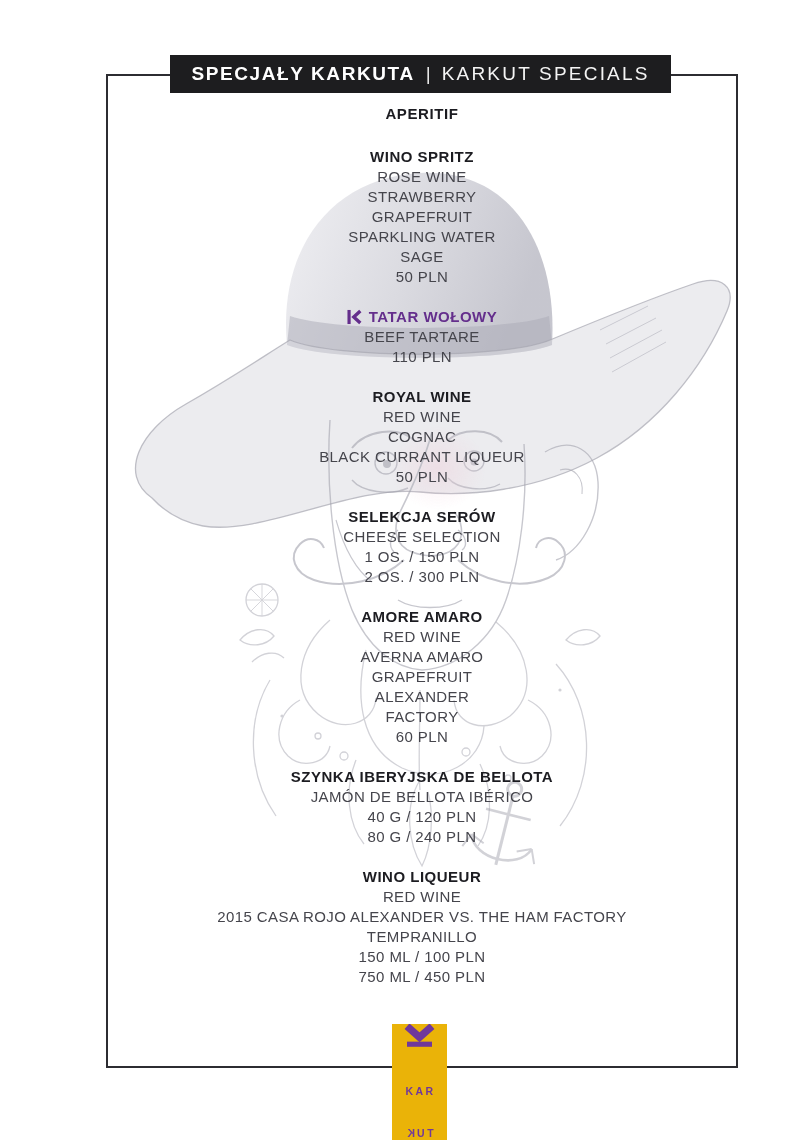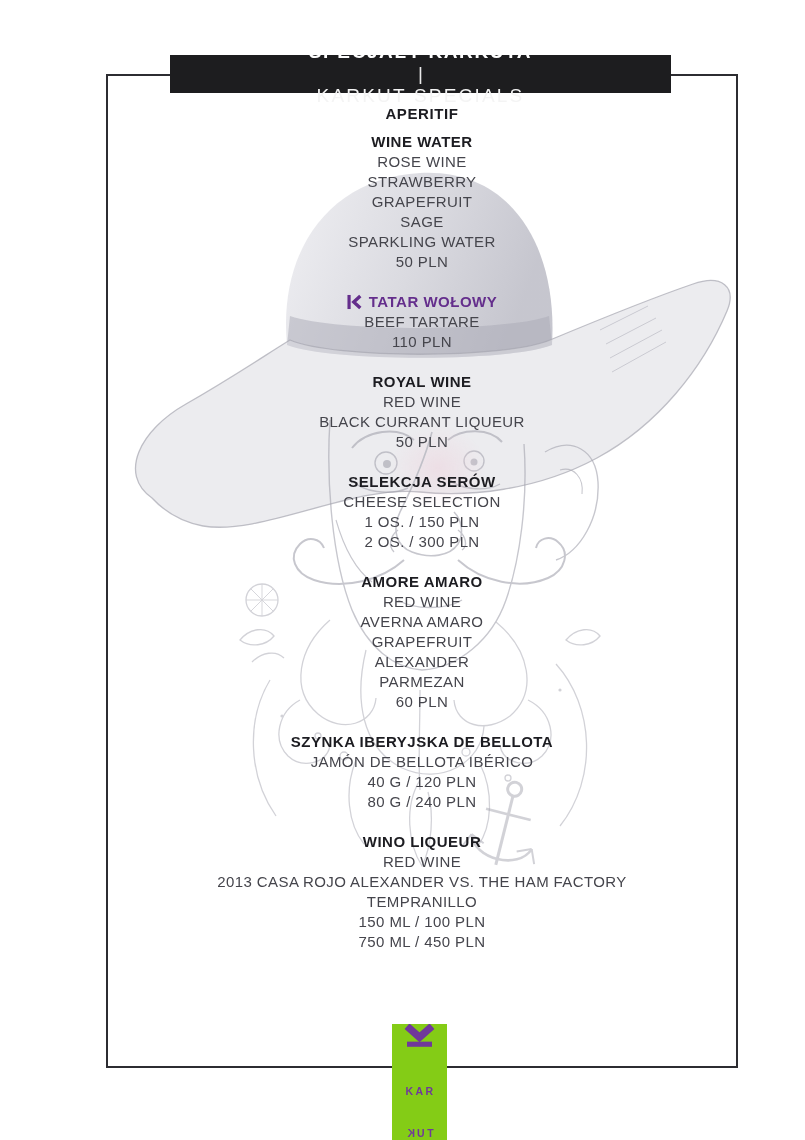--- a/index.html
+++ b/index.html
@@ -8,48 +8,48 @@
     background:#ffffff;font-family:"Liberation Sans",sans-serif;
   }
   .frame{
     position:absolute;left:106px;top:74px;width:628px;height:990px;
     border:2px solid var(--frame-border,#2c2c31);z-index:0;
   }
   .illustration{position:absolute;left:0;top:0;z-index:1;pointer-events:none;}
   .header-bar{
     position:absolute;left:170px;top:55px;width:501px;height:38px;
     background:var(--header-bg,#1d1d1f);color:#ffffff;z-index:3;
-    display:flex;align-items:center;justify-content:center;white-space:nowrap;flex-direction:column;
+    display:flex;align-items:center;justify-content:center;white-space:nowrap;
   }
   .t-pl{font-weight:700;font-size:19px;letter-spacing:1.6px;}
   .t-div{margin:0 11px;font-weight:300;font-size:19px;color:#e9e9e9;}
   .t-en{font-weight:400;font-size:19px;letter-spacing:2.2px;color:#f4f4f4;}
   .content{
     position:absolute;left:106px;top:104px;width:632px;
     text-align:center;z-index:2;
   }
   .category{
     font-weight:700;font-size:15px;line-height:20px;letter-spacing:.6px;
-    color:var(--text-heading,#1c1c21);margin-bottom:8px;
+    color:var(--text-heading,#1c1c21);margin-bottom:23px;
   }
   .section{margin-bottom:20px;}
   .section-heading{
     display:flex;align-items:center;justify-content:center;gap:7px;
     font-weight:700;font-size:15px;line-height:20px;letter-spacing:.5px;
     color:var(--text-heading,#1c1c21);
   }
   .section-heading.accent{color:var(--accent-purple,#642e8c);}
   .k-icon{color:var(--accent-purple,#642e8c);flex:0 0 auto;display:block;}
   .menu-line{
     font-size:15px;line-height:20px;letter-spacing:.4px;
     color:var(--text-body,#45454c);
   }
   .logo{
     position:absolute;left:392px;top:1024px;width:55px;height:116px;
-    background:#84cc16;z-index:4;box-sizing:border-box;
+    background:#eab308;z-index:4;box-sizing:border-box;
     display:flex;flex-direction:column;align-items:center;padding-top:0;gap:29px;
   }
   .logo-mark{color:var(--logo-purple,#70389b);margin-bottom:7px;display:block;}
   .logo-text{
     color:var(--logo-purple,#70389b);font-weight:700;font-size:10.5px;
     letter-spacing:2.5px;line-height:13px;text-indent:2px;white-space:nowrap;
   }
   .flip{display:inline-block;transform:scaleX(-1);}
 </style>
 </head>
@@ -147,28 +147,28 @@
     <span class="t-div">|</span>
     <span class="t-en">KARKUT SPECIALS</span>
   </div>
 
   <div class="content">
     <div class="category">APERITIF</div>
     <div>
   <div class="section">
     <div class="section-heading">
 
-      <span class="section-title">WINE WATER</span>
+      <span class="section-title">WINO SPRITZ</span>
     </div>
     <div>
             <div class="menu-line">ROSE WINE</div>
             <div class="menu-line">STRAWBERRY</div>
             <div class="menu-line">GRAPEFRUIT</div>
+            <div class="menu-line">SPARKLING WATER</div>
             <div class="menu-line">SAGE</div>
-            <div class="menu-line">SPARKLING WATER</div>
             <div class="menu-line">50 PLN</div>
           </div>
   </div>
 
   <div class="section">
     <div class="section-heading accent">
       <svg class="k-icon" viewBox="0 0 16 17" width="15" height="16">
         <rect x="0.5" y="1" width="3.4" height="15" fill="currentColor"></rect>
         <path d="M14.2,2 L7.2,8.5 L14.2,15" fill="none" stroke="currentColor" stroke-width="3.6"></path>
       </svg>
@@ -180,20 +180,21 @@
           </div>
   </div>
 
   <div class="section">
     <div class="section-heading">
 
       <span class="section-title">ROYAL WINE</span>
     </div>
     <div>
             <div class="menu-line">RED WINE</div>
+            <div class="menu-line">COGNAC</div>
             <div class="menu-line">BLACK CURRANT LIQUEUR</div>
             <div class="menu-line">50 PLN</div>
           </div>
   </div>
 
   <div class="section">
     <div class="section-heading">
 
       <span class="section-title">SELEKCJA SERÓW</span>
     </div>
@@ -207,21 +208,21 @@
   <div class="section">
     <div class="section-heading">
 
       <span class="section-title">AMORE AMARO</span>
     </div>
     <div>
             <div class="menu-line">RED WINE</div>
             <div class="menu-line">AVERNA AMARO</div>
             <div class="menu-line">GRAPEFRUIT</div>
             <div class="menu-line">ALEXANDER</div>
-            <div class="menu-line">PARMEZAN</div>
+            <div class="menu-line">FACTORY</div>
             <div class="menu-line">60 PLN</div>
           </div>
   </div>
 
   <div class="section">
     <div class="section-heading">
 
       <span class="section-title">SZYNKA IBERYJSKA DE BELLOTA</span>
     </div>
     <div>
@@ -231,21 +232,21 @@
           </div>
   </div>
 
   <div class="section">
     <div class="section-heading">
 
       <span class="section-title">WINO LIQUEUR</span>
     </div>
     <div>
             <div class="menu-line">RED WINE</div>
-            <div class="menu-line">2013 CASA ROJO ALEXANDER VS. THE HAM FACTORY</div>
+            <div class="menu-line">2015 CASA ROJO ALEXANDER VS. THE HAM FACTORY</div>
             <div class="menu-line">TEMPRANILLO</div>
             <div class="menu-line">150 ML / 100 PLN</div>
             <div class="menu-line">750 ML / 450 PLN</div>
           </div>
   </div>
 </div>
   </div>
 
   <div class="logo">
     <svg class="logo-mark" viewBox="0 0 44 34" width="37" height="29">

